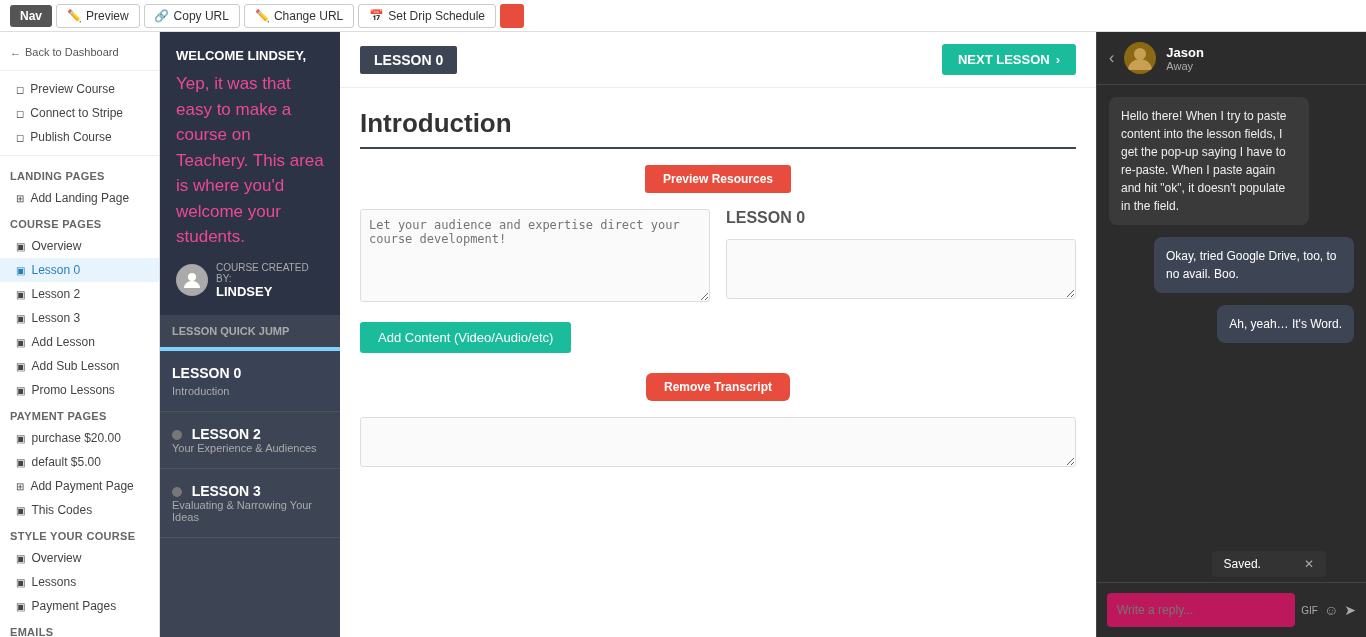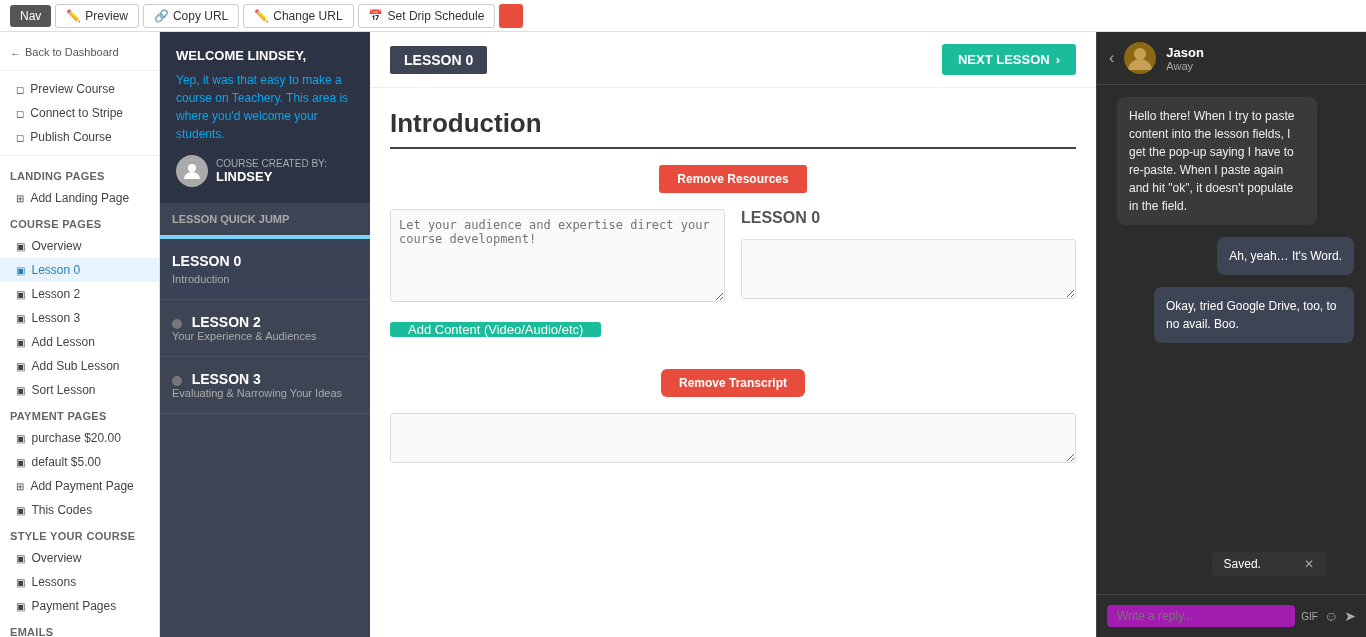--- a/index.html
+++ b/index.html
@@ -3,39 +3,39 @@
   <meta charset="utf-8">
   <style>
     * { box-sizing: border-box; margin: 0; padding: 0; }
     body { font-family: -apple-system, BlinkMacSystemFont, 'Segoe UI', sans-serif; font-size: 13px; background: #f5f5f5; overflow: hidden; }
 
     .app-container { display: flex; flex-direction: column; height: 637px; width: 1366px; }
 
     
     .top-bar { background: #fff; border-bottom: 1px solid #ddd; display: flex; align-items: center; padding: 0 10px; height: 32px; gap: 4px; }
     .top-bar-btn { display: flex; align-items: center; gap: 4px; padding: 4px 10px; border: 1px solid #ccc; border-radius: 3px; background: #fff; cursor: pointer; font-size: 12px; color: #333; }
-    .nav-btn { background: #555; color: #fff; border: none; padding: 4px 10px; border-radius: 3px; cursor: pointer; font-size: 12px; }
+    .nav-btn { background: #555; color: #fff; border: none; padding: 4px 10px; border-radius: 3px; cursor: pointer; font-size: 12px; font-weight: bold; }
     .red-btn-sm { background: #e74c3c; border: none; width: 24px; height: 24px; border-radius: 3px; cursor: pointer; }
 
     
     .main-layout { display: flex; flex: 1; overflow: hidden; }
 
     
     .sidebar { width: 160px; background: #fff; border-right: 1px solid #ddd; overflow-y: auto; padding: 8px 0; font-size: 12px; flex-shrink: 0; }
     .sidebar-back { display: flex; align-items: center; gap: 4px; padding: 6px 10px; color: #555; cursor: pointer; font-size: 11px; }
     .sidebar-item { padding: 5px 10px 5px 16px; color: #444; cursor: pointer; display: flex; align-items: center; gap: 6px; }
     .sidebar-item.active { background: #e8f4fd; color: #2980b9; }
     .sidebar-section { padding: 8px 10px 4px; font-weight: 700; font-size: 11px; color: #666; text-transform: uppercase; letter-spacing: 0.3px; }
     .sidebar-divider { border: none; border-top: 1px solid #eee; margin: 6px 0; }
 
     
-    .course-sidebar { width: 210px; background: #3d4554; color: #fff; overflow-y: auto; flex-shrink: 0; }
+    .course-sidebar { width: 180px; background: #3d4554; color: #fff; overflow-y: auto; flex-shrink: 0; }
     .welcome-box { background: #2c3344; padding: 16px; }
     .welcome-title { font-size: 13px; font-weight: 700; color: #fff; margin-bottom: 8px; }
-    .welcome-text { font-size: 12px; color: #0ea5e9; line-height: 1.5; }
+    .welcome-text { font-size: 17px; color: #ec4899; line-height: 1.5; }
     .author-box { display: flex; align-items: center; gap: 8px; margin-top: 12px; }
     .author-avatar { width: 32px; height: 32px; border-radius: 50%; background: #888; flex-shrink: 0; }
     .author-label { font-size: 10px; color: #aaa; }
     .author-name { font-size: 13px; font-weight: 700; color: #fff; }
     .lesson-jump { padding: 10px 12px; font-size: 11px; font-weight: 700; color: #aaa; text-transform: uppercase; border-bottom: 4px solid #7dd3fc; }
     .lesson-item { padding: 14px 12px; border-bottom: 1px solid #4a5264; cursor: pointer; }
     .lesson-item.active { background: #3a4256; }
     .lesson-number { font-size: 14px; font-weight: 700; color: #fff; margin-bottom: 4px; }
     .lesson-subtitle { font-size: 11px; color: #aaa; }
     .lesson-dot { width: 10px; height: 10px; border-radius: 50%; background: #777; display: inline-block; margin-right: 6px; vertical-align: middle; }
@@ -49,43 +49,43 @@
     .content-area { padding: 20px; }
     .lesson-title { font-size: 26px; font-weight: 700; color: #333; margin-bottom: 16px; border-bottom: 2px solid #3d4554; padding-bottom: 8px; }
 
     .remove-resources-btn { background: #e74c3c; color: #fff; border: none; padding: 7px 18px; border-radius: 3px; cursor: pointer; font-size: 12px; font-weight: 600; display: block; margin: 0 auto 16px; }
     .remove-transcript-btn { background: #e74c3c; color: #fff; border: none; padding: 7px 18px; border-radius: 6px; cursor: pointer; font-size: 12px; font-weight: 600; display: block; margin: 0 auto 16px; }
 
     .content-grid { display: grid; grid-template-columns: 1fr 1fr; gap: 16px; margin-bottom: 20px; }
     .content-textarea { width: 100%; min-height: 80px; border: 1px solid #ddd; border-radius: 3px; padding: 8px; font-size: 12px; color: #555; background: #fafafa; resize: vertical; }
     .content-textarea-sm { width: 100%; min-height: 60px; border: 1px solid #ddd; border-radius: 3px; padding: 8px; font-size: 12px; background: #fafafa; }
 
-    .add-content-btn { background: #1abc9c; color: #fff; border: none; padding: 0 18px; border-radius: 3px; cursor: pointer; font-size: 13px; margin-bottom: 32px; }
+    .add-content-btn { background: #1abc9c; color: #fff; border: none; padding: 8px 18px; border-radius: 3px; cursor: pointer; font-size: 13px; margin-bottom: 20px; }
 
     .lesson-0-label { font-size: 16px; font-weight: 700; color: #555; margin-bottom: 12px; }
 
     .transcript-row { display: flex; gap: 12px; margin-top: 10px; }
     .transcript-input { flex: 1; min-height: 50px; border: 1px solid #ddd; background: #fafafa; border-radius: 3px; padding: 8px; font-size: 12px; }
 
     
     .chat-panel { width: 270px; background: #2c2c2c; flex-shrink: 0; display: flex; flex-direction: column; border-left: 1px solid #444; position: relative; }
     .chat-header { background: #2c2c2c; padding: 10px 12px; display: flex; align-items: center; gap: 10px; border-bottom: 1px solid #444; }
     .chat-back-btn { color: #aaa; cursor: pointer; font-size: 16px; }
     .chat-avatar { width: 32px; height: 32px; border-radius: 50%; background: #8B6914; flex-shrink: 0; display: flex; align-items: center; justify-content: center; overflow: hidden; }
     .chat-name { color: #fff; font-size: 13px; font-weight: 700; }
     .chat-status { color: #aaa; font-size: 11px; }
     .chat-messages { flex: 1; overflow-y: auto; padding: 12px; display: flex; flex-direction: column; gap: 12px; background: #2c2c2c; }
     .chat-bubble { max-width: 200px; border-radius: 8px; padding: 10px 12px; font-size: 12px; line-height: 1.5; }
     .chat-bubble.incoming { background: #3a3a3a; color: #eee; align-self: flex-start; }
     .chat-bubble.outgoing { background: #3d4554; color: #fff; align-self: flex-end; }
-    .chat-msg-group { display: flex; flex-direction: column; gap: 4px; margin-left: 8px; }
+    .chat-msg-group { display: flex; flex-direction: column; gap: 4px; }
     .chat-msg-with-avatar { display: flex; align-items: flex-end; gap: 8px; }
     .chat-msg-avatar { width: 24px; height: 24px; border-radius: 50%; background: #8B6914; flex-shrink: 0; }
     .chat-input-area { padding: 10px; background: #2c2c2c; border-top: 1px solid #444; display: flex; align-items: center; gap: 6px; }
-    .chat-input { flex: 1; background: #a21caf; border: none; border-radius: 4px; padding: 4px 10px; color: #eee; font-size: 12px; outline: none; }
+    .chat-input { flex: 1; background: #be185d; border: none; border-radius: 4px; padding: 10px 10px; color: #eee; font-size: 12px; outline: none; }
     .chat-send-btn { color: #aaa; cursor: pointer; font-size: 14px; }
     .chat-emoji-btn { color: #aaa; cursor: pointer; font-size: 14px; }
     .chat-gif-label { color: #aaa; font-size: 10px; cursor: pointer; }
 
     .saved-toast { position: absolute; bottom: 10px; right: 10px; background: #333; color: #fff; padding: 6px 12px; border-radius: 4px; font-size: 12px; display: flex; align-items: center; gap: 6px; }
     .saved-close { cursor: pointer; color: #aaa; }
   </style>
 </head>
 <body>
 
@@ -160,21 +160,21 @@
       <div class="sidebar-item">
         <span style="font-size:10px;">▣</span>
         <span>Add Lesson</span>
       </div>
       <div class="sidebar-item">
         <span style="font-size:10px;">▣</span>
         <span>Add Sub Lesson</span>
       </div>
       <div class="sidebar-item">
         <span style="font-size:10px;">▣</span>
-        <span>Sort Lesson</span>
+        <span>Promo Lessons</span>
       </div>
 
       <div class="sidebar-section">Payment Pages</div>
       <div class="sidebar-item">
         <span style="font-size:10px;">▣</span>
         <span>purchase $20.00</span>
       </div>
       <div class="sidebar-item">
         <span style="font-size:10px;">▣</span>
         <span>default $5.00</span>
@@ -247,21 +247,21 @@
         <div class="lesson-badge">LESSON 0</div>
         <button class="next-lesson-btn">
           <span>NEXT LESSON</span>
           <span>›</span>
         </button>
       </div>
 
       <div class="content-area">
         <div class="lesson-title">Introduction</div>
 
-        <button class="remove-resources-btn">Remove Resources</button>
+        <button class="remove-resources-btn">Preview Resources</button>
 
         <div class="content-grid">
           <textarea class="content-textarea" placeholder="Let your audience and expertise direct your course development!" style=""></textarea>
           <div>
             <div class="lesson-0-label">LESSON 0</div>
             <textarea class="content-textarea-sm" style=""></textarea>
           </div>
         </div>
 
         <button class="add-content-btn">Add Content (Video/Audio/etc)</button>
@@ -290,25 +290,25 @@
       </div>
 
       <div class="chat-messages">
 
         <div class="chat-msg-group">
           <div class="chat-bubble incoming">Hello there! When I try to paste content into the lesson fields, I get the pop-up saying I have to re-paste. When I paste again and hit "ok", it doesn't populate in the field.</div>
         </div>
 
 
         <div class="chat-msg-group" style="align-self:flex-end;">
+          <div class="chat-bubble incoming" style="background:#3d4554; color:#fff; align-self:flex-end;">Okay, tried Google Drive, too, to no avail. Boo.</div>
+        </div>
+
+        <div class="chat-msg-group" style="align-self:flex-end;">
           <div class="chat-bubble incoming" style="background:#3d4554; color:#fff; align-self:flex-end;">Ah, yeah… It's Word.</div>
-        </div>
-
-        <div class="chat-msg-group" style="align-self:flex-end;">
-          <div class="chat-bubble incoming" style="background:#3d4554; color:#fff; align-self:flex-end;">Okay, tried Google Drive, too, to no avail. Boo.</div>
         </div>
       </div>
 
       <div class="chat-input-area">
         <input class="chat-input" placeholder="Write a reply..." style="">
         <span class="chat-gif-label">GIF</span>
         <span class="chat-emoji-btn">☺</span>
         <span class="chat-send-btn">➤</span>
       </div>
 

